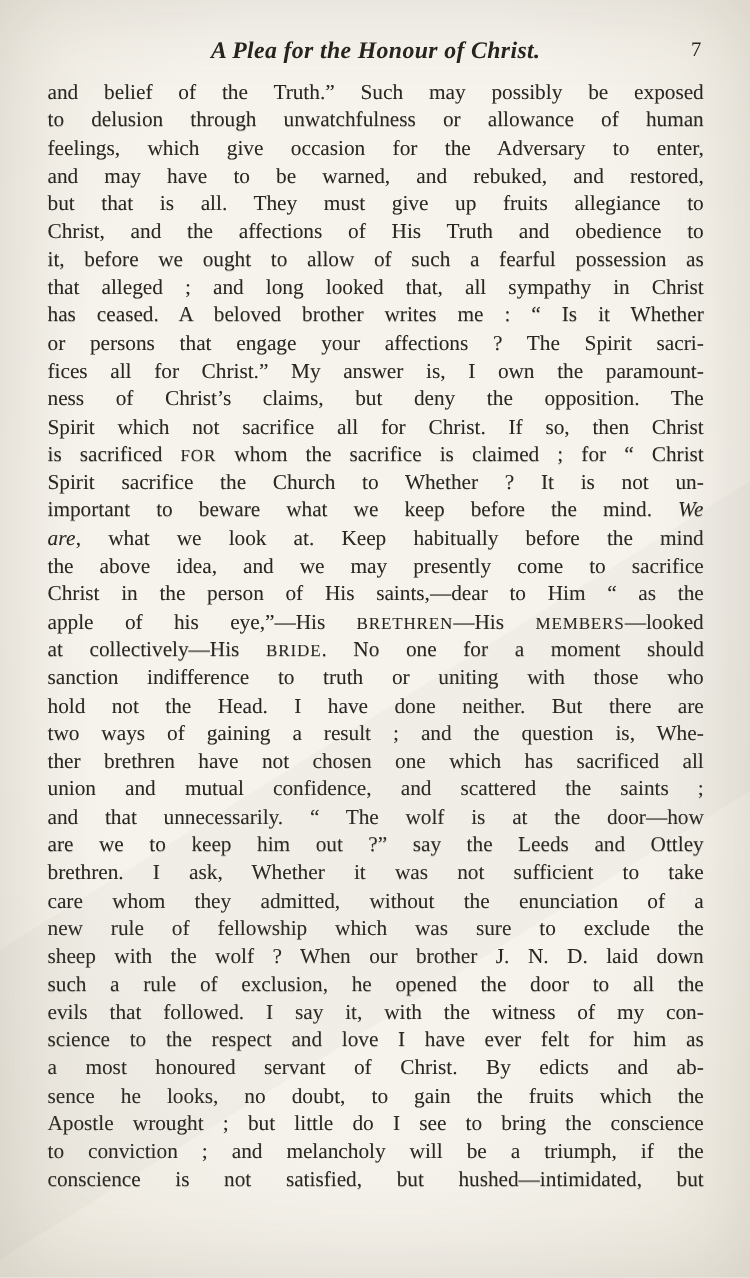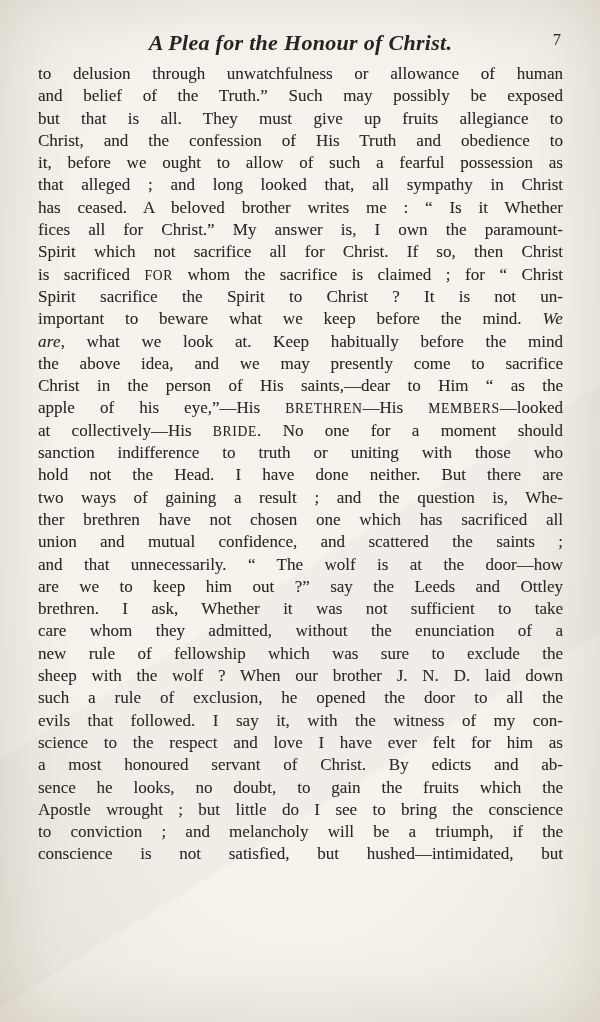--- a/index.html
+++ b/index.html
@@ -33,21 +33,21 @@
   }
   .header {
     position: relative;
     height: 22px;
     margin-bottom: 11px;
     text-align: center;
   }
   .title {
     font-style: italic;
     font-weight: bold;
-    font-size: 22px;
+    font-size: 19px;
     letter-spacing: 0.3px;
     color: #272420;
   }
   .pagenum {
     position: absolute;
     right: 2px;
     top: 0;
     font-size: 16.5px;
     color: #272420;
   }
@@ -75,31 +75,35 @@
 </head>
 <body>
 
 <div class="scan">
   <div class="watermark"></div>
   <div class="header">
     <span class="title">A Plea for the Honour of Christ.</span>
     <span class="pagenum">7</span>
   </div>
   <div class="body">
+      <div class="line">and belief of the Truth.”  Such may possibly be exposed</div>
       <div class="line">to delusion through unwatchfulness or allowance of human</div>
-      <div class="line">and belief of the Truth.”  Such may possibly be exposed</div>
+      <div class="line">feelings, which give occasion for the Adversary to enter,</div>
+      <div class="line">and may have to be warned, and rebuked, and restored,</div>
       <div class="line">but that is all.  They must give up fruits allegiance to</div>
-      <div class="line">Christ, and the confession of His Truth and obedience to</div>
+      <div class="line">Christ, and the affections of His Truth and obedience to</div>
       <div class="line">it, before we ought to allow of such a fearful possession as</div>
       <div class="line">that alleged ; and long looked that, all sympathy in Christ</div>
       <div class="line">has ceased.  A beloved brother writes me : “ Is it Whether</div>
+      <div class="line">or persons that engage your affections ?  The Spirit sacri-</div>
       <div class="line">fices all for Christ.”  My answer is, I own the paramount-</div>
+      <div class="line">ness of Christ’s claims, but deny the opposition.  The</div>
       <div class="line">Spirit which not sacrifice all for Christ.  If so, then Christ</div>
       <div class="line">is sacrificed <span class="sc">FOR</span> whom the sacrifice is claimed ; for “ Christ</div>
-      <div class="line">Spirit sacrifice the Spirit to Christ ?  It is not un-</div>
+      <div class="line">Spirit sacrifice the Church to Whether ?  It is not un-</div>
       <div class="line">important to beware what we keep before the mind.  <i>We</i></div>
       <div class="line"><i>are</i>, what we look at.  Keep habitually before the mind</div>
       <div class="line">the above idea, and we may presently come to sacrifice</div>
       <div class="line">Christ in the person of His saints,—dear to Him “ as the</div>
       <div class="line">apple of his eye,”—His <span class="sc">BRETHREN</span>—His <span class="sc">MEMBERS</span>—looked</div>
       <div class="line">at collectively—His <span class="sc">BRIDE</span>.  No one for a moment should</div>
       <div class="line">sanction indifference to truth or uniting with those who</div>
       <div class="line">hold not the Head.  I have done neither.  But there are</div>
       <div class="line">two ways of gaining a result ; and the question is, Whe-</div>
       <div class="line">ther brethren have not chosen one which has sacrificed all</div>

